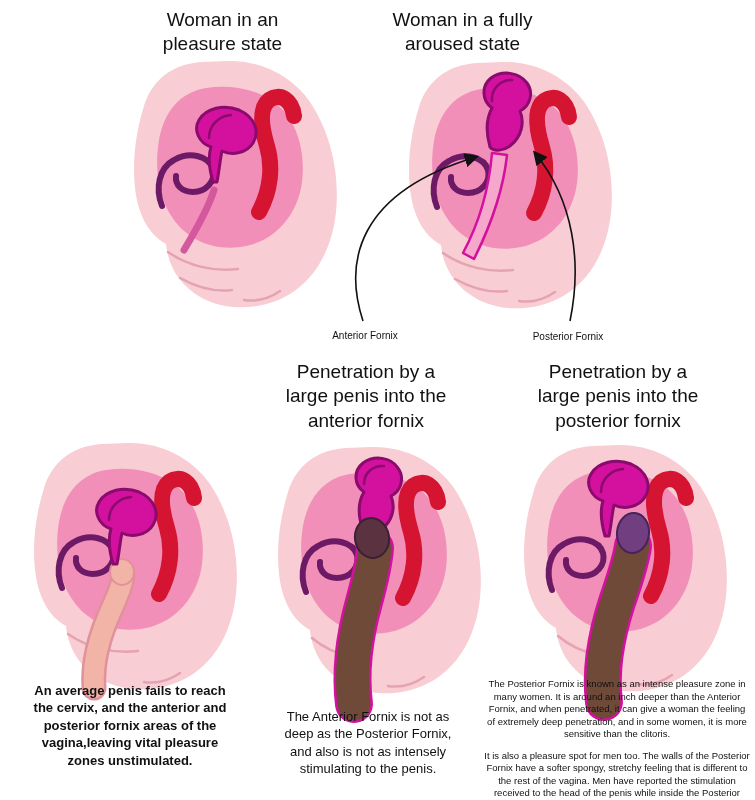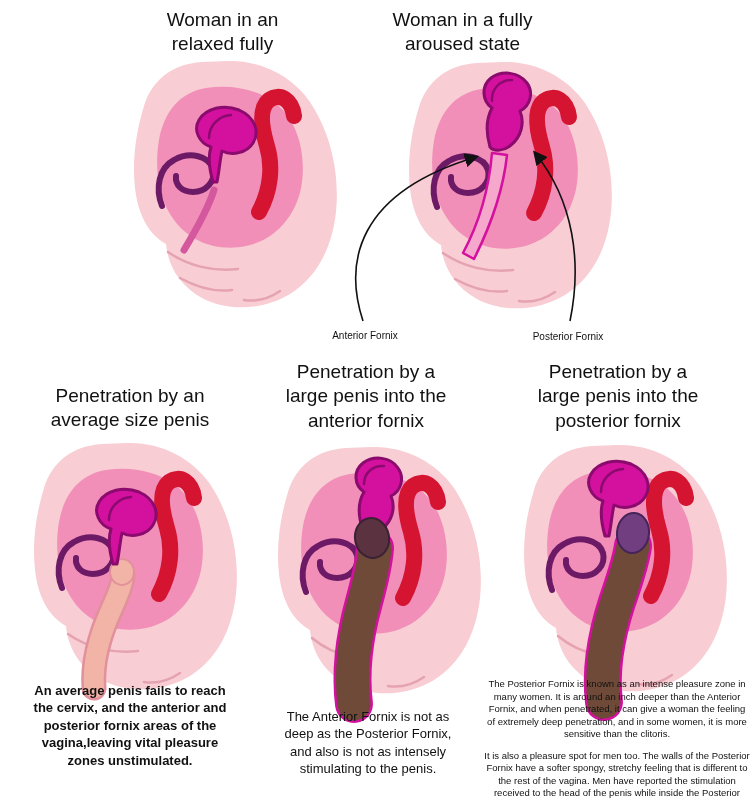--- a/index.html
+++ b/index.html
@@ -32,21 +32,21 @@
   .glans-purple{ fill:var(--c-glansPurple); stroke:#46245a; stroke-width:2; }
   .arrow       { stroke:var(--c-arrow); fill:none; stroke-width:1.6; }
   .arrowhead   { fill:var(--c-arrow); }
 </style>
 </head>
 <body>
 
 <div class="page">
 
   <div class="title" style="left:130px; top:8px; width:185px;">Woman in an
-relaxed fully</div>
+pleasure state</div>
 
   <svg class="fig" style="left:110px; top:54px;" width="230" height="260" viewBox="0 0 230 260">
     <path class="fill-body" d="M92,8 C62,10 42,26 34,52 C26,78 22,106 25,134 C28,160 38,180 56,190 C58,212 70,232 92,244 C118,258 154,256 180,240 C207,223 222,194 226,158 C230,118 220,78 200,48 C182,22 150,6 118,7 Z"></path>
     <path class="fill-inner" d="M96,34 C70,38 54,58 49,86 C44,116 49,146 64,166 C80,188 108,198 136,192 C166,186 188,160 192,128 C196,96 186,64 164,48 C146,35 120,30 96,34 Z"></path>
     <g>
       <path class="stroke-fold" d="M58,198 C78,212 104,218 128,215"></path>
       <path class="stroke-fold" d="M70,224 C88,234 106,238 122,236"></path>
       <path class="stroke-fold" d="M134,246 C148,248 160,244 170,237"></path>
     </g>
     <path class="rectum" d="M184,62 C182,46 170,38 159,46 C149,54 151,72 157,92 C163,112 161,136 149,158"></path>
@@ -79,22 +79,20 @@
       <path class="uterus" d="M105,92 C101,78 101,64 107,53 C97,46 96,31 106,23 C117,15 134,17 142,28 C149,38 145,51 135,56 C140,68 136,82 126,90 C119,96 109,97 105,92 Z"></path>
       <path class="cavity" d="M107,46 C106,34 115,25 127,25"></path>
     </g>
     <path class="arrow" marker-end="url(#ah1)" d="M33,266 C14,208 26,138 146,102"></path>
     <path class="arrow" marker-end="url(#ah1)" d="M240,266 C252,208 244,146 205,98"></path>
   </svg>
 
   <div class="fornix-label" style="left:320px; top:330px; width:90px;">Anterior Fornix</div>
   <div class="fornix-label" style="left:523px; top:331px; width:90px;">Posterior Fornix</div>
 
-  <div class="title" style="left:20px; top:384px; width:220px;">Penetration by an
-average size penis</div>
 
   <svg class="fig" style="left:10px; top:436px;" width="230" height="270" viewBox="0 0 230 270">
     <path class="fill-body" d="M92,8 C62,10 42,26 34,52 C26,78 22,106 25,134 C28,160 38,180 56,190 C58,212 70,232 92,244 C118,258 154,256 180,240 C207,223 222,194 226,158 C230,118 220,78 200,48 C182,22 150,6 118,7 Z"></path>
     <path class="fill-inner" d="M96,34 C70,38 54,58 49,86 C44,116 49,146 64,166 C80,188 108,198 136,192 C166,186 188,160 192,128 C196,96 186,64 164,48 C146,35 120,30 96,34 Z"></path>
     <g>
       <path class="stroke-fold" d="M58,198 C78,212 104,218 128,215"></path>
       <path class="stroke-fold" d="M134,246 C148,248 160,244 170,237"></path>
     </g>
     <path class="rectum" d="M184,62 C182,46 170,38 159,46 C149,54 151,72 157,92 C163,112 161,136 149,158"></path>
     <path class="loop" d="M52,152 C45,134 49,114 64,106 C80,97 99,102 103,115 C106,127 96,138 83,138 C72,138 65,131 66,122"></path>

